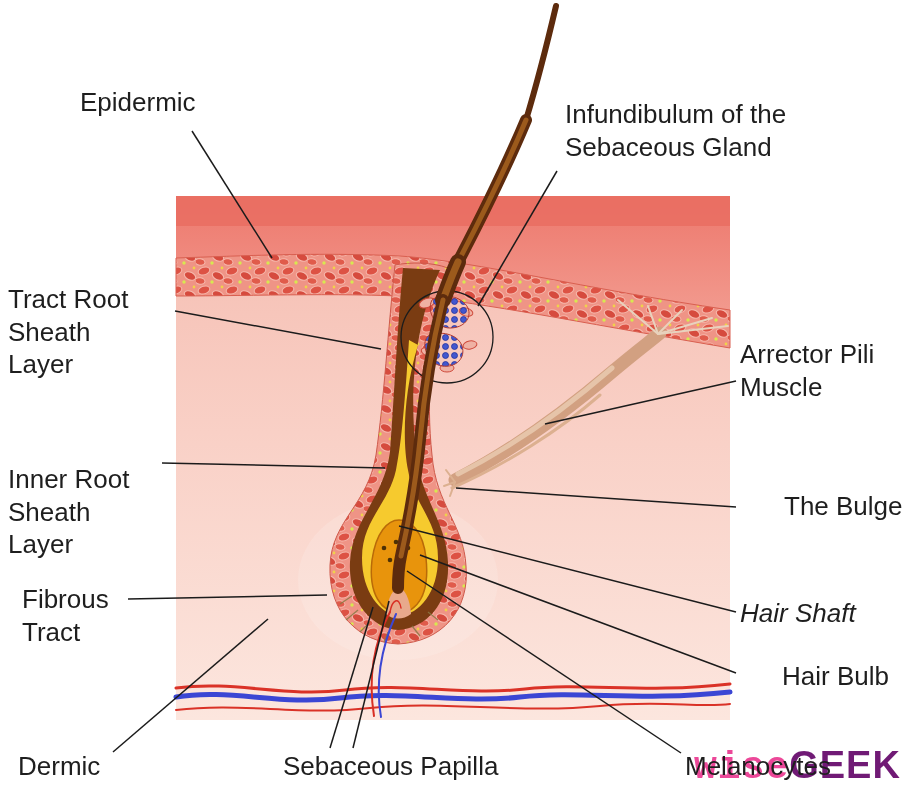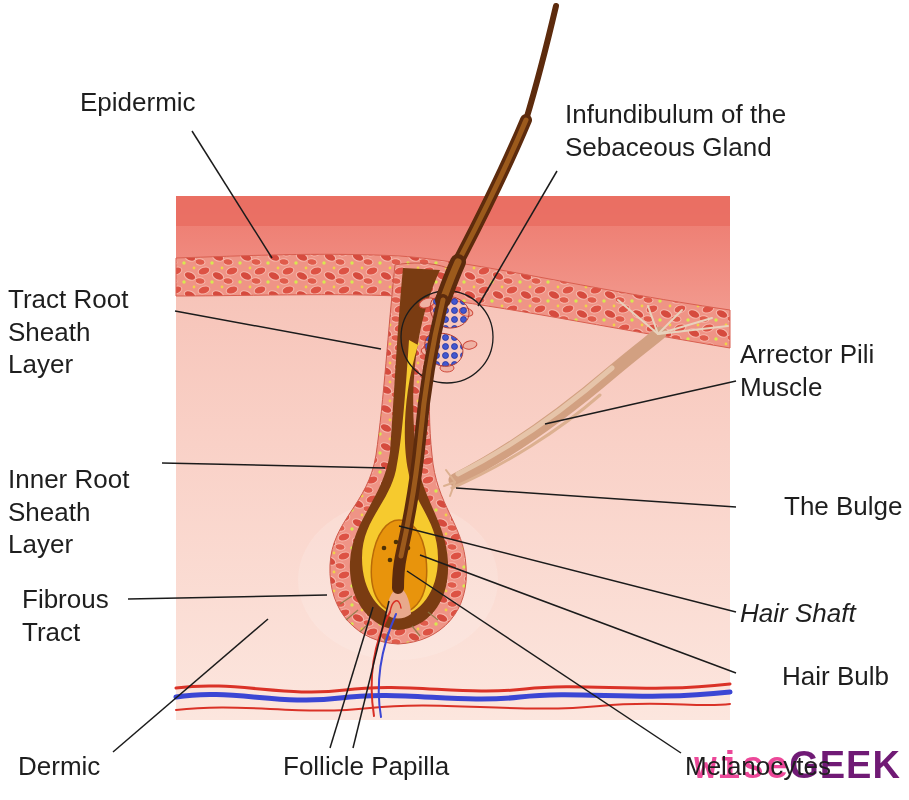--- a/index.html
+++ b/index.html
@@ -140,16 +140,16 @@
   <div class="label" style="left:42px;top:86px;margin-left:38px;">Epidermic</div>
   <div class="label" style="left:565px;top:98px;width:245px;">Infundibulum of the Sebaceous Gland</div>
   <div class="label" style="left:8px;top:283px;width:135px;">Tract Root Sheath Layer</div>
   <div class="label" style="left:740px;top:338px;width:150px;">Arrector Pili Muscle</div>
   <div class="label" style="left:8px;top:435px;width:135px;margin-top:28px;">Inner Root Sheath Layer</div>
   <div class="label" style="left:740px;top:490px;margin-left:44px;">The Bulge</div>
   <div class="label" style="left:22px;top:583px;width:100px;">Fibrous Tract</div>
   <div class="label" style="left:740px;top:597px;font-style:italic;">Hair Shaft</div>
   <div class="label" style="left:744px;top:660px;margin-left:38px;">Hair Bulb</div>
   <div class="label" style="left:18px;top:750px;">Dermic</div>
-  <div class="label" style="left:283px;top:750px;">Follicle Papilla</div>
+  <div class="label" style="left:283px;top:750px;">Sebaceous Papilla</div>
   <div class="label" style="left:685px;top:750px;">Melanocytes</div>
 
 </div>
 
 </body></html>

